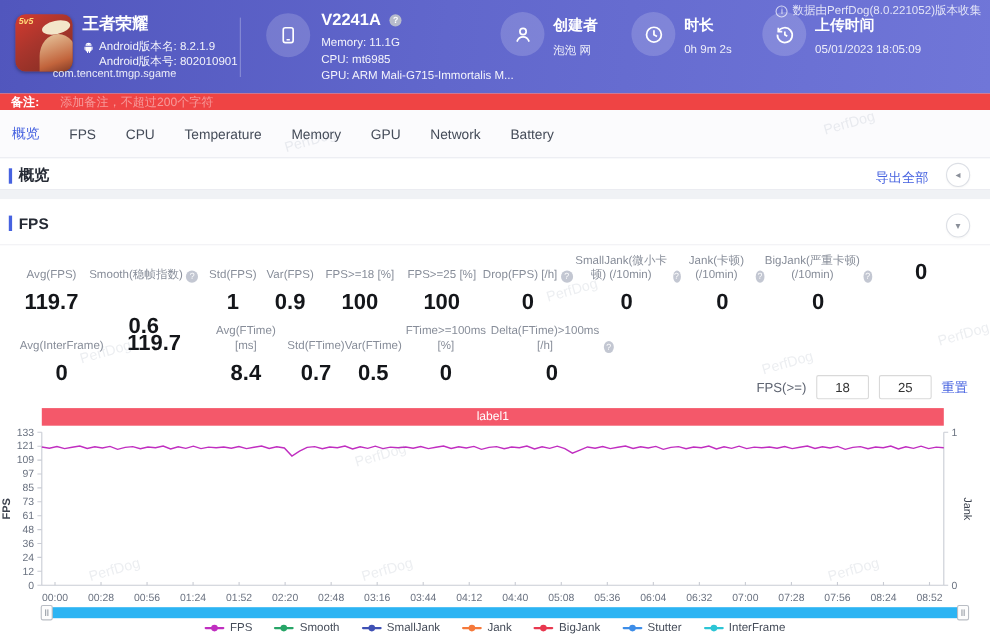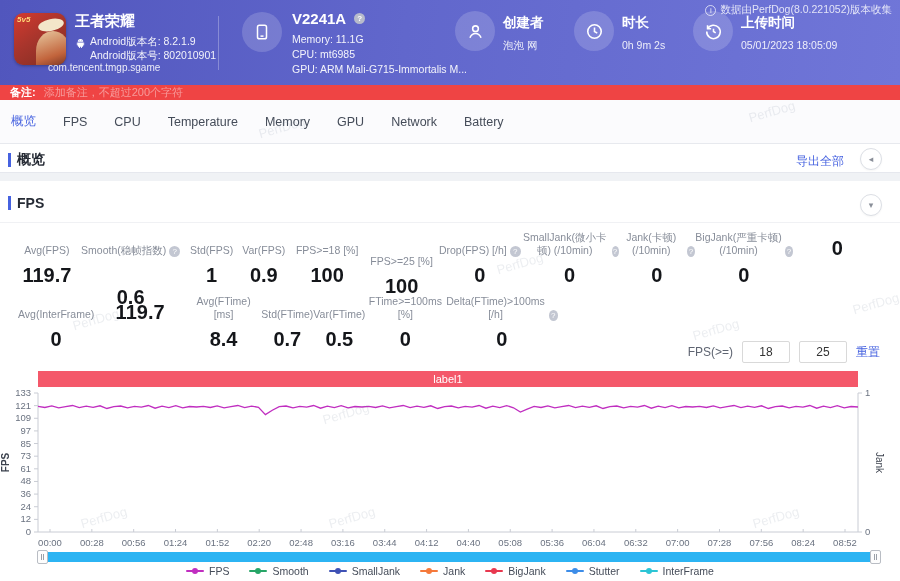--- a/index.html
+++ b/index.html
@@ -30,21 +30,21 @@
     display:flex; align-items:center; gap:4px; }
   .info-ring { display:inline-flex; width:11px; height:11px; border:1px solid rgba(255,255,255,.7); border-radius:50%;
     font-size:8px; align-items:center; justify-content:center; color:rgba(255,255,255,.85); }
   .info-dot { display:inline-flex; width:11px; height:11px; background:#c3c7d2; border-radius:50%; color:#fff;
     font-size:8px; align-items:center; justify-content:center; vertical-align:1px; margin-left:3px; }
 
   
   .note-bar { position:absolute; left:0; top:85px; width:900px; height:15px; background:#ef4444;
     display:flex; align-items:center; padding-left:10px; font-size:11px; }
   .note-bar .lbl { color:#fff; font-weight:700; margin-right:8px; }
-  .note-bar .ph { color:rgba(255,255,255,.45); }
+  .note-bar .ph { color:rgba(255,255,255,.45);margin-left:11px; }
 
   
   .tabbar { position:absolute; left:0; top:100px; width:900px; height:44px; background:#fbfbfd;
     border-bottom:1px solid #e7e9ee; display:flex; align-items:center; gap:27px; padding-left:11px; }
   .tab { font-size:12.5px; color:#454c59; cursor:pointer; }
   .tab.active { color:#4662e0; }
 
   
   .ov-row { position:absolute; left:0; top:144px; width:900px; height:29px; background:#fff; border-bottom:1px solid #e6e8ee; }
   .sec-title { display:flex; align-items:center; gap:6px; font-size:14px; font-weight:700; color:#262b35; }
@@ -219,21 +219,21 @@
           <span>Var(FPS)</span>
         </div>
         <div class="vl">0.9</div>
       </div>
       <div class="stat" style="flex: 80 1 0px;">
         <div class="lb">
           <span>FPS&gt;=18 [%]</span>
         </div>
         <div class="vl">100</div>
       </div>
-      <div class="stat" style="flex: 80 1 0px; justify-content: center;">
+      <div class="stat" style="flex: 80 1 0px;">
         <div class="lb">
           <span>FPS&gt;=25 [%]</span>
         </div>
         <div class="vl">100</div>
       </div>
       <div class="stat" style="flex: 88 1 0px;">
         <div class="lb">
           <span>Drop(FPS) [/h]</span>
           <span class="info-dot">?</span>
         </div>

